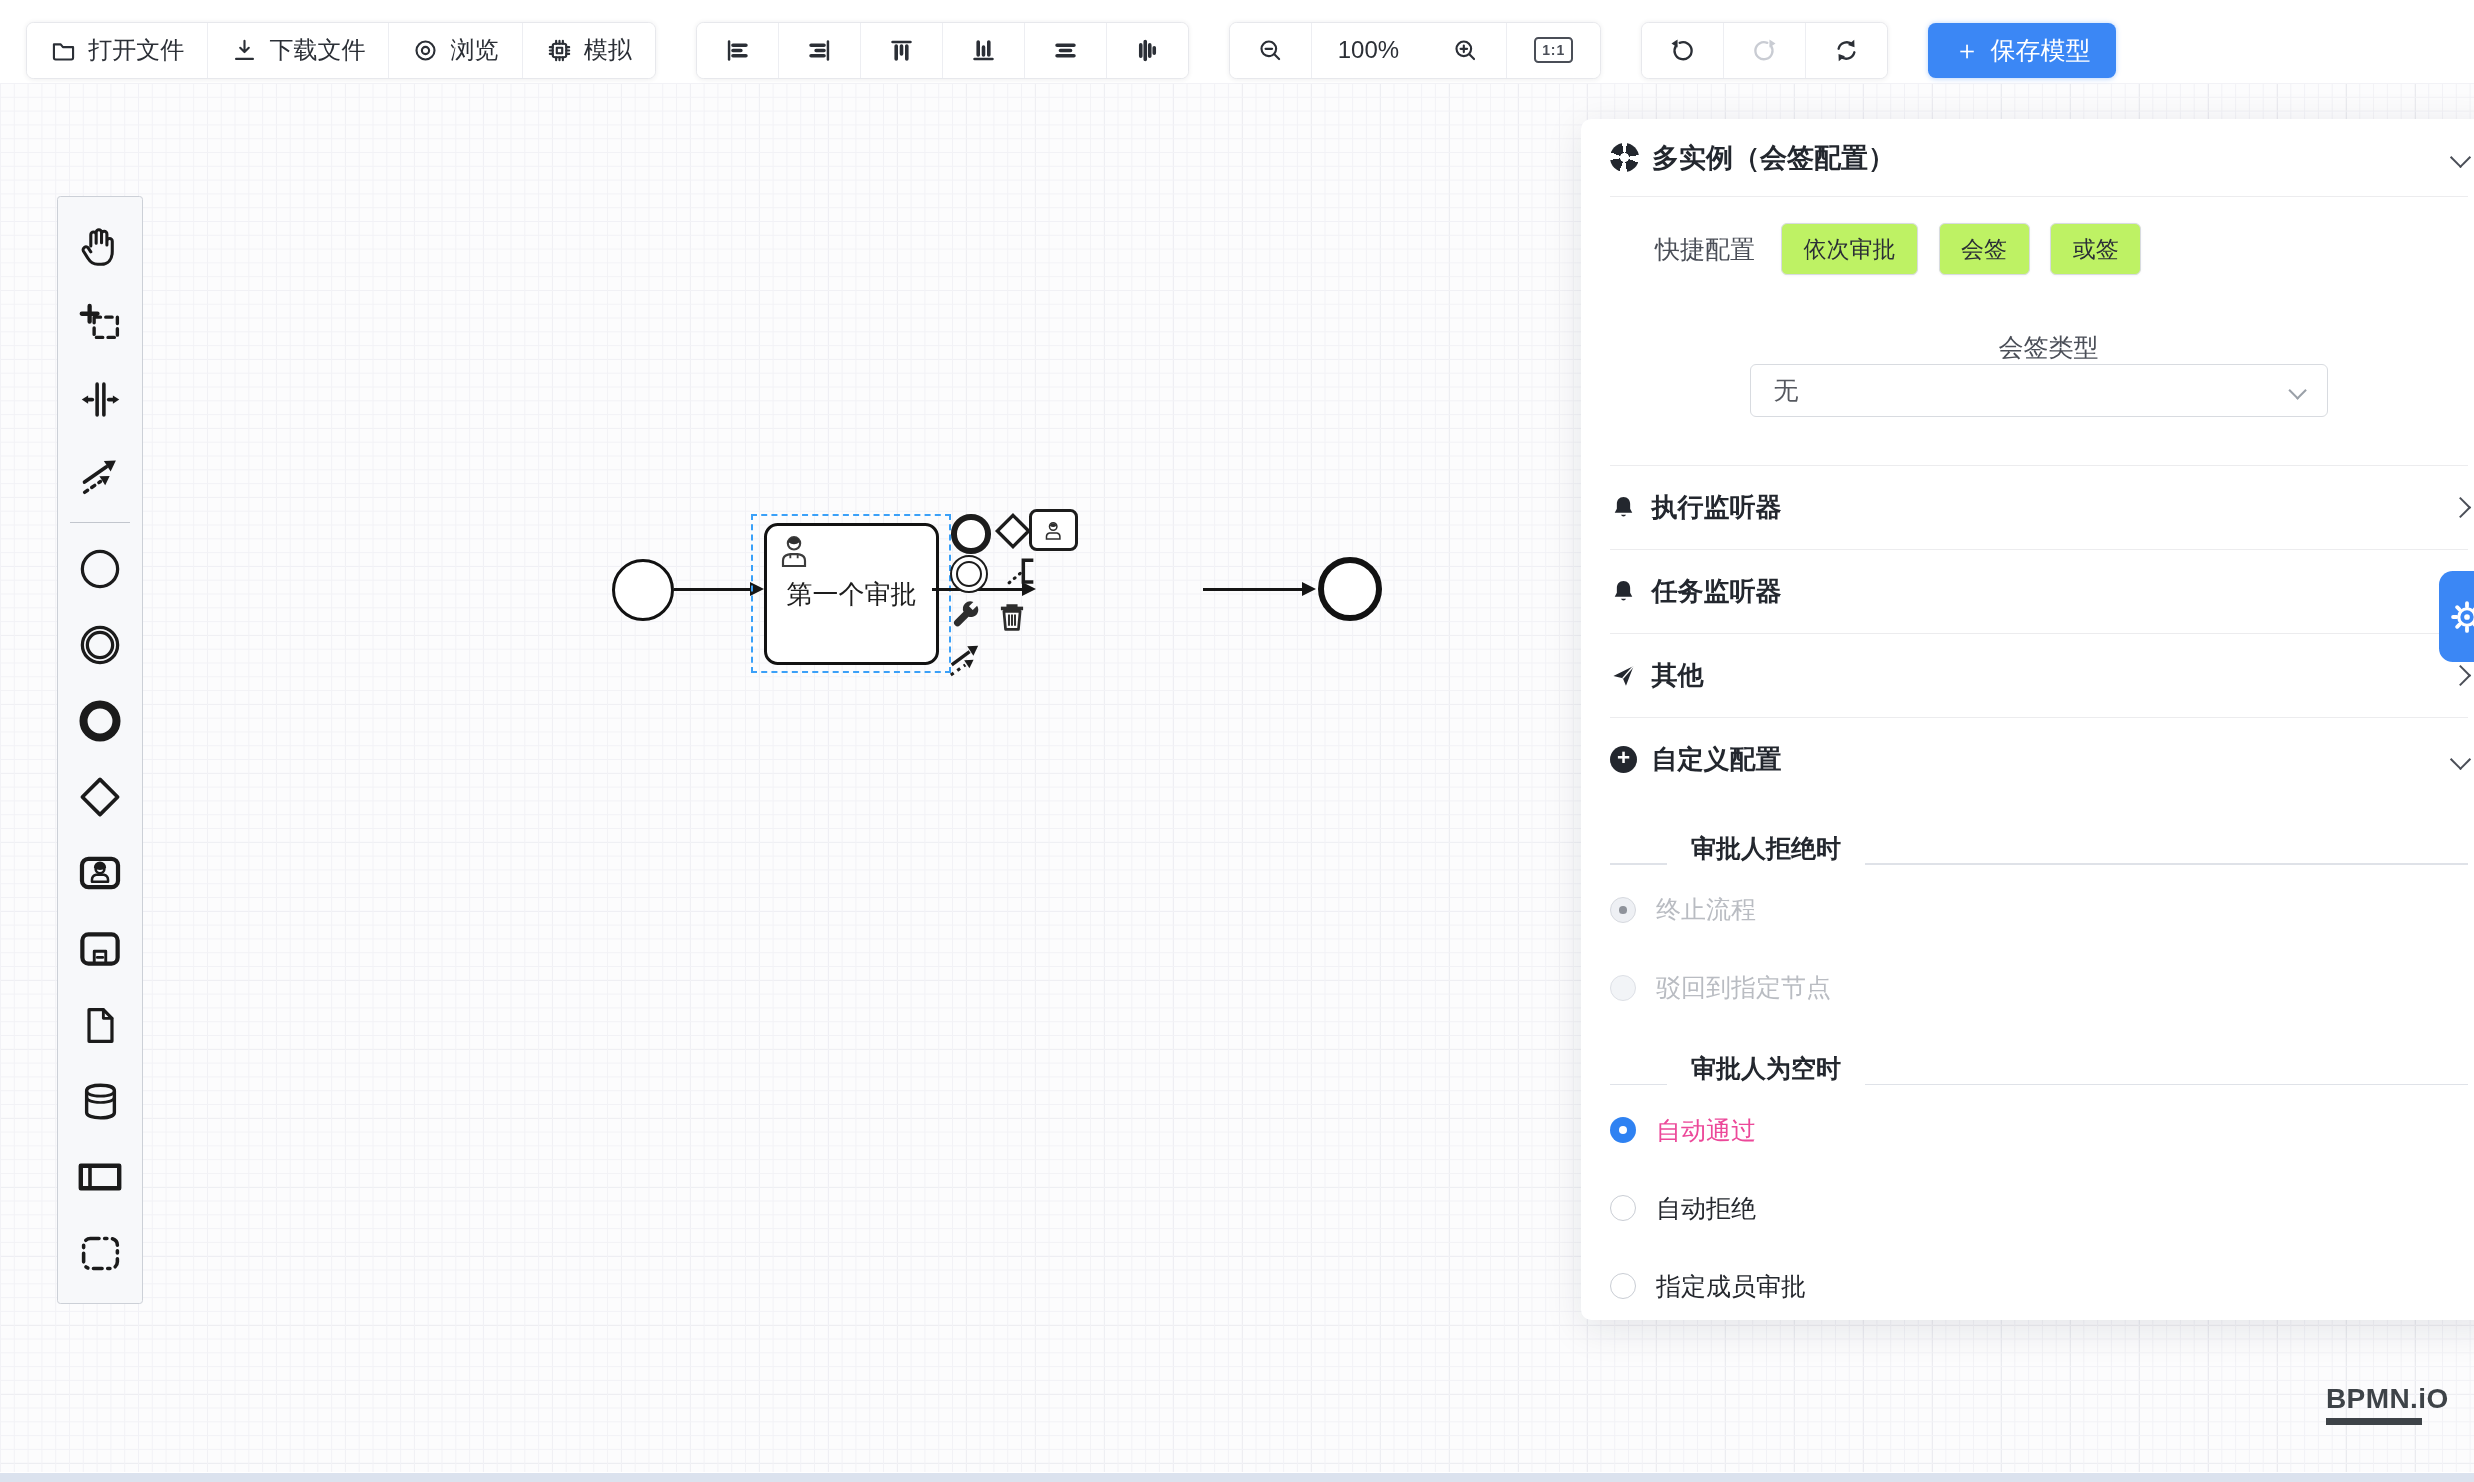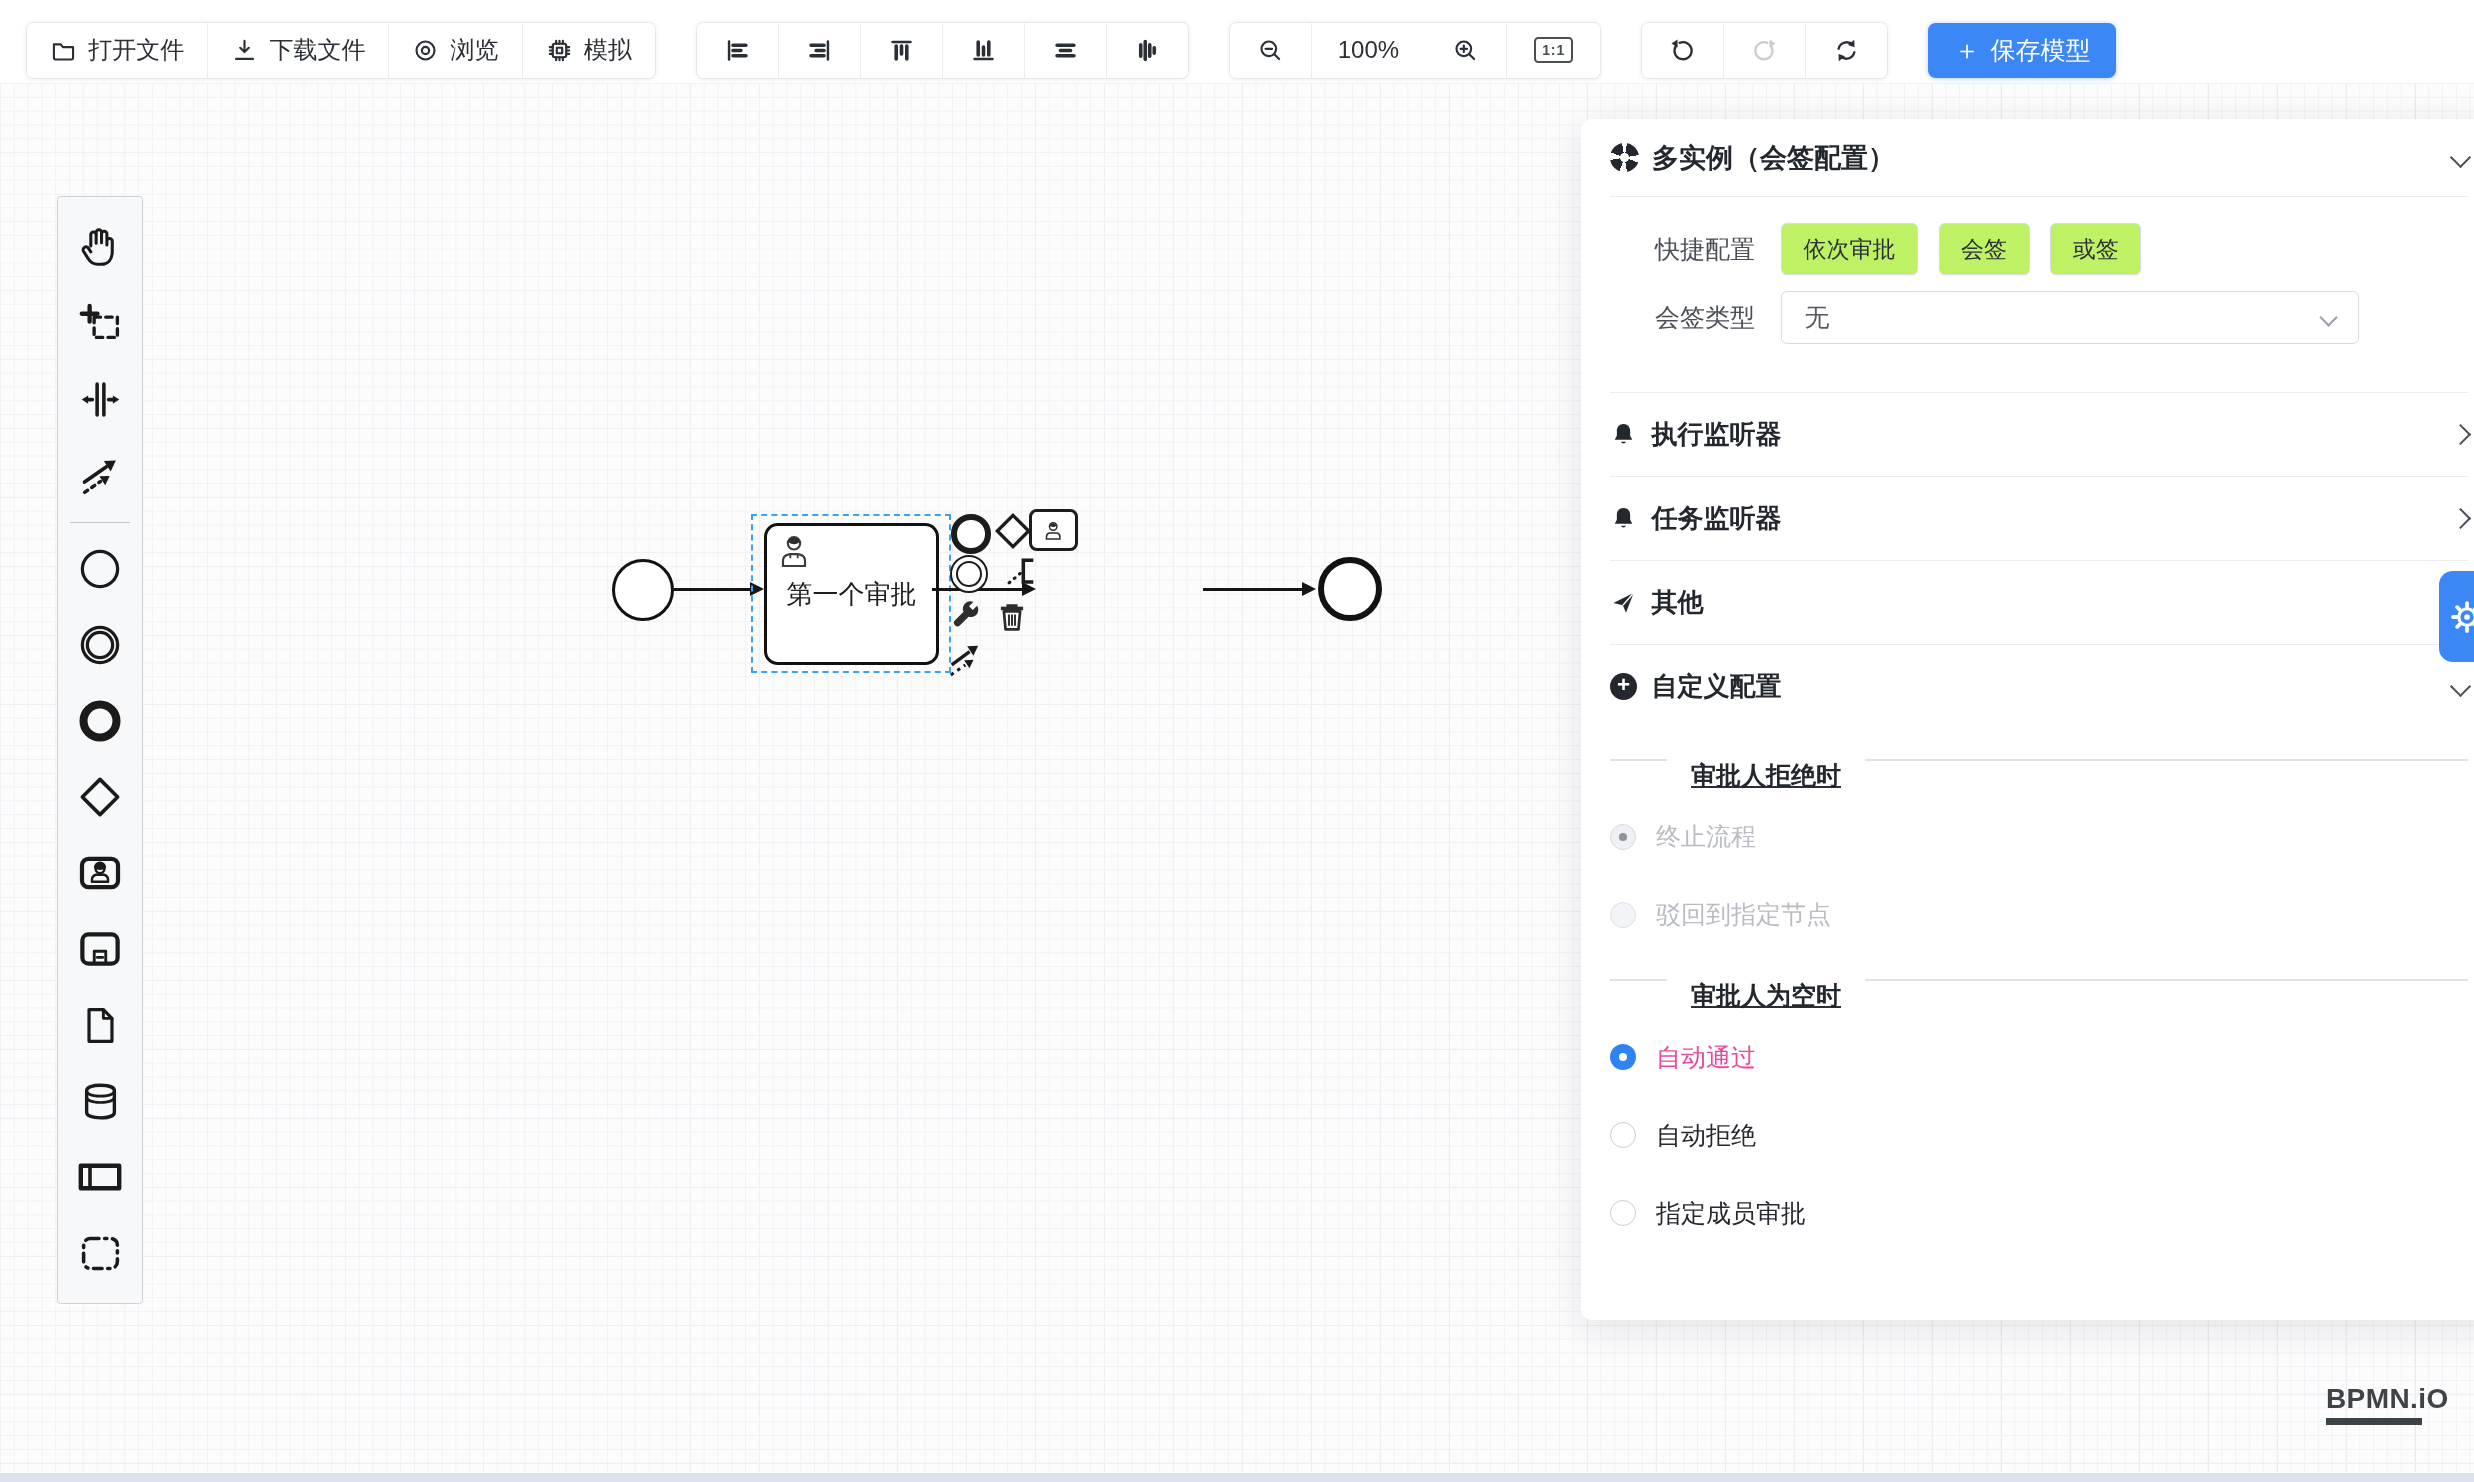--- a/index.html
+++ b/index.html
@@ -69,37 +69,37 @@
   .p-title{font-size:27px;font-weight:700;color:#23272e;}
   .quad{width:29px;height:29px;border-radius:50%;flex:none;background:
       radial-gradient(circle at center,#fff 0 4.3px,transparent 4.7px),
       conic-gradient(from 10deg,#23272e 0 70deg,transparent 70deg 100deg,#23272e 100deg 160deg,transparent 160deg 190deg,#23272e 190deg 250deg,transparent 250deg 280deg,#23272e 280deg 340deg,transparent 340deg 360deg);}
   .chev{width:13px;height:13px;border-right:2.6px solid #4a4e57;border-bottom:2.6px solid #4a4e57;flex:none;}
   .chev.right{transform:rotate(-45deg);}
   .chev.down{transform:rotate(45deg);}
   .ml-auto{margin-left:auto;}
   .form-row{display:flex;align-items:center;}
   .form-row.quick{margin-top:26px;}
-  .form-row.type{margin-top:16px;}
+  .form-row.type{margin-top:56px;flex-direction:column;}
   .form-label{width:145px;text-align:right;margin-right:26px;font-size:25px;color:#4a4e57;flex:none;}
   .chip{height:50px;display:flex;align-items:center;padding:0 21.5px;margin-right:20.6px;border:0.9px solid #d8dbe0;
         border-radius:6px;background:#bef264;font-size:23px;color:#2b2f36;cursor:pointer;box-shadow:0 0.9px 2.6px rgba(0,0,0,.04);}
   .select{width:578px;height:53px;border:0.9px solid #d8dbe0;border-radius:6px;display:flex;align-items:center;
           padding:0 22.4px;font-size:25px;color:#55585f;box-sizing:border-box;cursor:pointer;}
   .select .chev{width:11.2px;height:11.2px;border-color:#9aa0a8;border-width:2.2px;}
   .sections{margin-top:48px;border-top:0.9px solid #ececee;}
   .sect{height:83px;display:flex;align-items:center;gap:14.6px;border-bottom:0.9px solid #ececee;cursor:pointer;}
   .sect:last-child{border-bottom:none;}
   .sect-label{font-size:26px;font-weight:600;color:#23272e;}
   .bell{width:27px;height:27px;flex:none;}
   .plusc{width:27px;height:27px;border-radius:50%;background:#23272e;color:#fff;display:flex;align-items:center;
          justify-content:center;flex:none;}
   .plusc::before{content:"+";font-size:22.4px;font-weight:700;line-height:1;margin-top:-1.7px;}
   .send{width:27px;height:27px;flex:none;}
-  .divider-row{display:flex;align-items:flex-start;margin:31px 0 3.4px;text-decoration:underline;}
+  .divider-row{display:flex;align-items:flex-end;margin:31px 0 3.4px;}
   .d-seg{height:1.7px;background:#dfe2e8;}
   .d-left{width:57px;}
   .d-right{flex:1;}
   .d-title{margin:0 24px;font-size:25px;font-weight:700;color:#23272e;}
   .radio-row{display:flex;align-items:center;gap:20px;height:67px;margin-top:11.2px;cursor:pointer;}
   .rad{width:26px;height:26px;border-radius:50%;box-sizing:border-box;display:flex;align-items:center;justify-content:center;flex:none;}
   .rad .dot{width:8.6px;height:8.6px;border-radius:50%;}
   .rad.sel{background:#2f82f2;}
   .rad.sel .dot{background:#fff;}
   .rad.dis-sel{background:#eef0f4;border:0.9px solid #d6d9df;}

